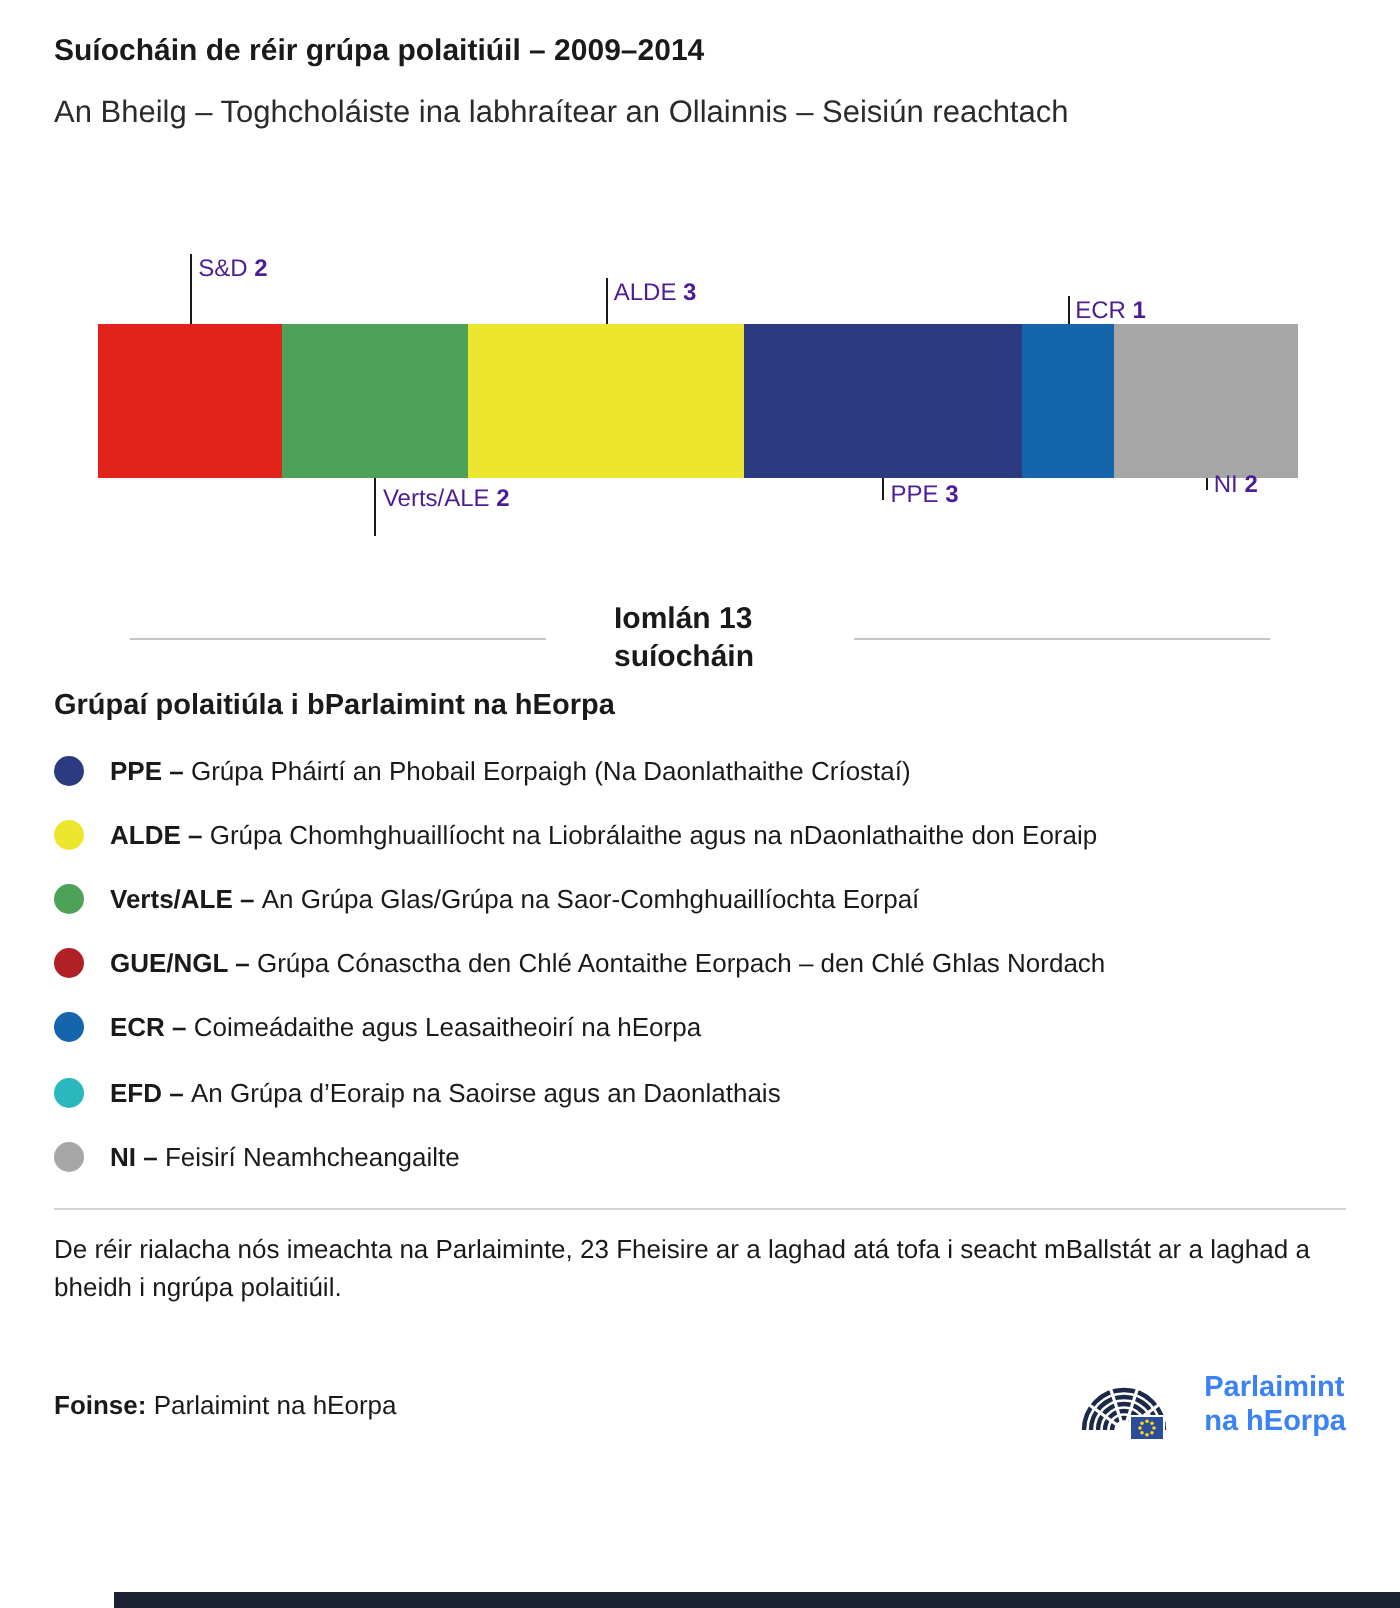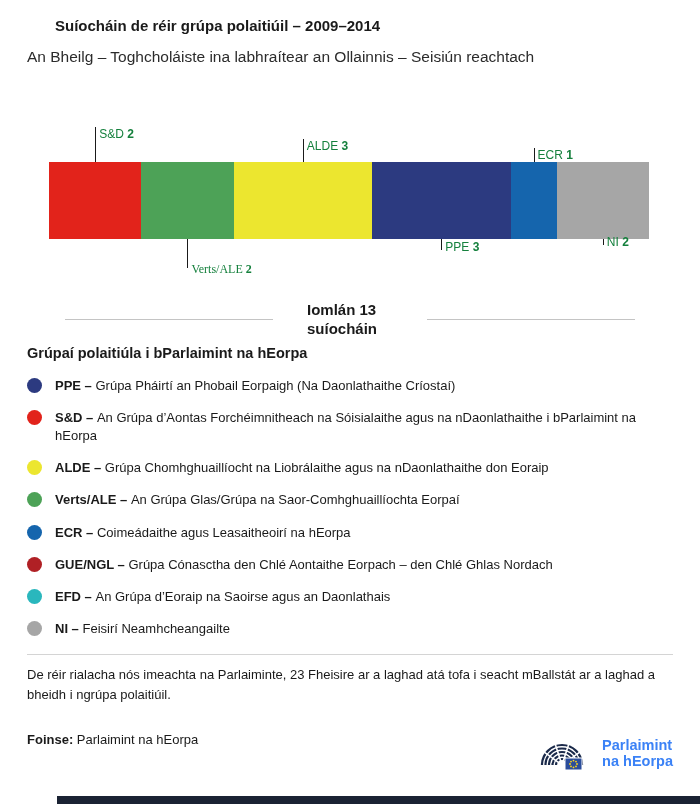--- a/index.html
+++ b/index.html
@@ -3,47 +3,47 @@
 <meta charset="utf-8">
 <style>
   * { margin:0; padding:0; box-sizing:border-box; }
   html,body { background:#fff; }
   body {
     width:700px; height:804px; position:relative; overflow:hidden;
     font-family:"Liberation Sans", sans-serif; color:#1a1a1a;
   }
   .page { padding:17px 27px 0; }
 
-  .title { font-size:15px; font-weight:700; line-height:1.2;margin-left:28px; }
+  .title { font-size:15px; font-weight:700; line-height:1.2; }
   .subtitle { font-size:15.5px; font-weight:400; color:#2b2b2b; margin-top:13px; line-height:1.2; }
 
   
   .chart { position:relative; height:165px; margin:52px 24px 0 22px; }
   .bar { position:absolute; top:43px; left:0; right:0; height:77px; }
   .seg { position:absolute; top:0; height:100%; }
   .lline { position:absolute; width:1px; background:#1a1a1a; }
-  .seg-label { position:absolute; font-size:12px; line-height:15px; white-space:nowrap; color:#15803d; }
+  .seg-label { position:absolute; font-size:12px; line-height:15px; white-space:nowrap; color:#4c1d95; }
   .seg-label b { font-weight:700; }
 
   
   .total-row { display:flex; align-items:center; margin:16px 38px 0; }
   .total-row .rule { flex:1; height:1px; background:#c4c4c4; }
   .total-text { width:86px; margin:0 34px; font-size:15px; font-weight:700; line-height:1.3; }
 
   
   .legend-title { font-size:14.5px; font-weight:700; margin-top:6px; }
   .legend { margin-top:16px; }
   .legend-item { display:flex; gap:13px; align-items:flex-start; margin-bottom:14px; font-size:13px; line-height:1.4; max-width:640px; }
   .legend-item .dot { width:15px; height:15px; border-radius:50%; flex:none; margin-top:1px; }
   .legend-item b { font-weight:700; }
 
   .divider { height:1px; background:#d4d4d4; margin-top:16px; }
   .footnote { margin-top:10px; font-size:13px; line-height:1.5; max-width:650px; color:#1a1a1a; }
 
-  .source-row { display:flex; justify-content:space-between; align-items:flex-start; margin-top:28px;gap:44px; }
+  .source-row { display:flex; justify-content:space-between; align-items:center; margin-top:28px;gap:44px; }
   .source { font-size:13px; }
   .source b { font-weight:700; }
   .logo { display:flex; align-items:center; gap:10px; }
   .logo-text { font-size:14.5px; font-weight:700; color:#3b82f6; line-height:1.15; }
 
   .bottom-bar { position:absolute; bottom:0; left:57px; right:0; height:8px; background:#1a2233; }
 </style>
 </head>
 <body>
 
@@ -58,21 +58,21 @@
         <div class="seg" style="left: 15.3846%; width: 15.3846%; background: rgb(77, 162, 87);"></div>
         <div class="seg" style="left: 30.7692%; width: 23.0769%; background: rgb(236, 230, 47);"></div>
         <div class="seg" style="left: 53.8462%; width: 23.0769%; background: rgb(44, 58, 128);"></div>
         <div class="seg" style="left: 76.9231%; width: 7.69231%; background: rgb(21, 101, 173);"></div>
         <div class="seg" style="left: 84.6154%; width: 15.3846%; background: rgb(166, 166, 166);"></div>
       </div>
     <div>
         <div class="lline" style="left: 7.69231%; top: 8px; height: 35px;"></div>
         <div class="seg-label" style="left: calc(7.69231% + 4px); top: 8px;"><span>S&amp;D </span><b>2</b></div>
         <div class="lline" style="left: 23.0769%; top: 120px; height: 29px;"></div>
-        <div class="seg-label" style="left: calc(23.0769% + 4px); top: 143px; font-family: Liberation Serif, serif;"><span>Verts/ALE </span><b>2</b></div>
+        <div class="seg-label" style="left: calc(23.0769% + 4px); top: 123px;"><span>Verts/ALE </span><b>2</b></div>
         <div class="lline" style="left: 42.3077%; top: 20px; height: 23px;"></div>
         <div class="seg-label" style="left: calc(42.3077% + 4px); top: 20px;"><span>ALDE </span><b>3</b></div>
         <div class="lline" style="left: 65.3846%; top: 120px; height: 11px;"></div>
         <div class="seg-label" style="left: calc(65.3846% + 4px); top: 121px;"><span>PPE </span><b>3</b></div>
         <div class="lline" style="left: 80.7692%; top: 29px; height: 14px;"></div>
         <div class="seg-label" style="left: calc(80.7692% + 4px); top: 29px;"><span>ECR </span><b>1</b></div>
         <div class="lline" style="left: 92.3077%; top: 120px; height: 6px;"></div>
         <div class="seg-label" style="left: calc(92.3077% + 4px); top: 116px;"><span>NI </span><b>2</b></div>
       </div>
   </div>
@@ -83,38 +83,34 @@
     <div class="rule"></div>
   </div>
 
   <div class="legend-title">Grúpaí polaitiúla i bParlaimint na hEorpa</div>
   <div class="legend">
       <div class="legend-item">
         <span class="dot" style="background: rgb(44, 58, 128);"></span>
         <div><b>PPE – </b><span>Grúpa Pháirtí an Phobail Eorpaigh (Na Daonlathaithe Críostaí)</span></div>
       </div>
       <div class="legend-item">
-        <span class="dot" style="background: rgb(226, 35, 27);"></span>
-        <div><b>S&amp;D – </b><span>An Grúpa d’Aontas Forchéimnitheach na Sóisialaithe agus na nDaonlathaithe i bParlaimint na hEorpa</span></div>
-      </div>
-      <div class="legend-item">
         <span class="dot" style="background: rgb(236, 230, 47);"></span>
         <div><b>ALDE – </b><span>Grúpa Chomhghuaillíocht na Liobrálaithe agus na nDaonlathaithe don Eoraip</span></div>
       </div>
       <div class="legend-item">
         <span class="dot" style="background: rgb(77, 162, 87);"></span>
         <div><b>Verts/ALE – </b><span>An Grúpa Glas/Grúpa na Saor-Comhghuaillíochta Eorpaí</span></div>
       </div>
       <div class="legend-item">
+        <span class="dot" style="background: rgb(176, 32, 37);"></span>
+        <div><b>GUE/NGL – </b><span>Grúpa Cónasctha den Chlé Aontaithe Eorpach – den Chlé Ghlas Nordach</span></div>
+      </div>
+      <div class="legend-item">
         <span class="dot" style="background: rgb(21, 101, 173);"></span>
         <div><b>ECR – </b><span>Coimeádaithe agus Leasaitheoirí na hEorpa</span></div>
-      </div>
-      <div class="legend-item">
-        <span class="dot" style="background: rgb(176, 32, 37);"></span>
-        <div><b>GUE/NGL – </b><span>Grúpa Cónasctha den Chlé Aontaithe Eorpach – den Chlé Ghlas Nordach</span></div>
       </div>
       <div class="legend-item">
         <span class="dot" style="background: rgb(42, 183, 189);"></span>
         <div><b>EFD – </b><span>An Grúpa d’Eoraip na Saoirse agus an Daonlathais</span></div>
       </div>
       <div class="legend-item">
         <span class="dot" style="background: rgb(166, 166, 166);"></span>
         <div><b>NI – </b><span>Feisirí Neamhcheangailte</span></div>
       </div>
     </div>

